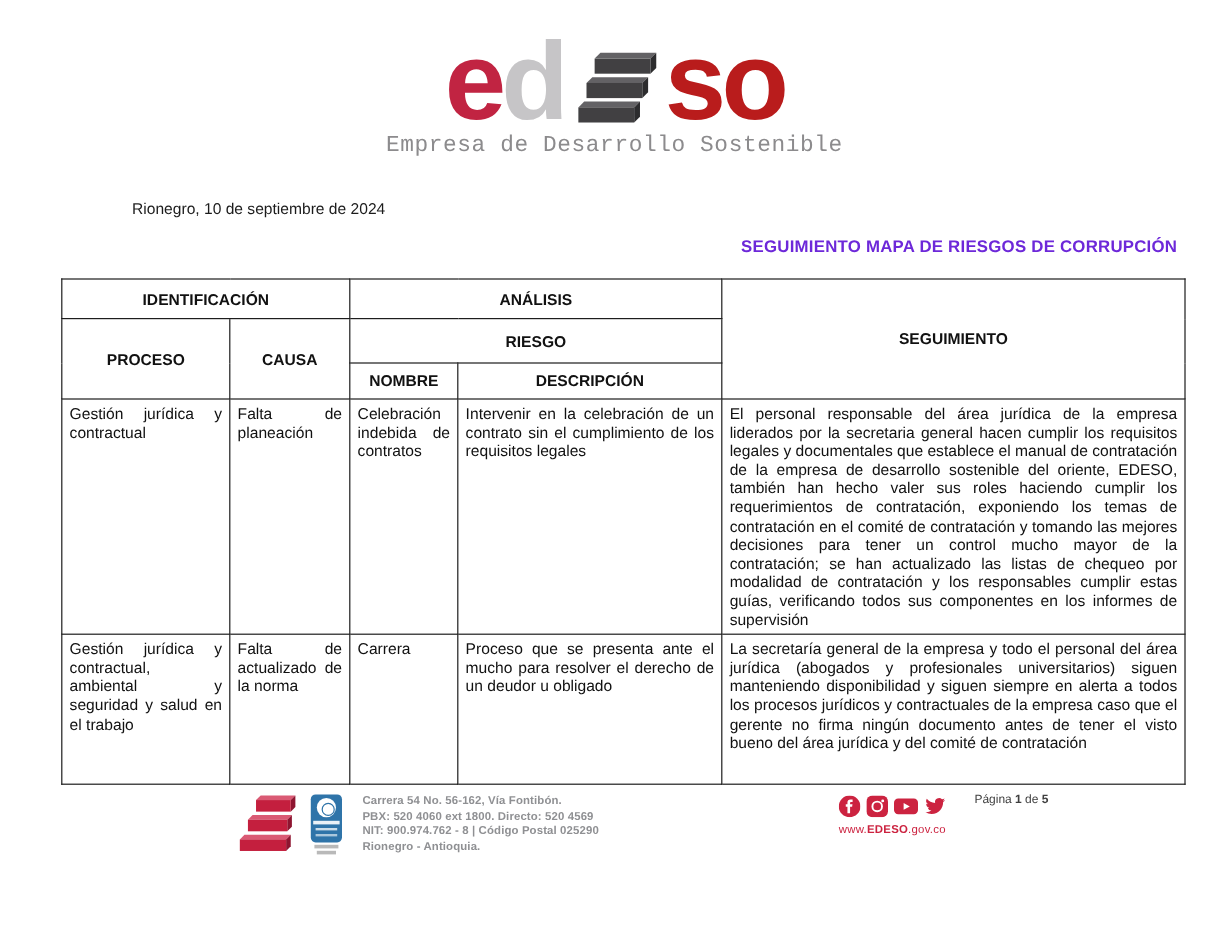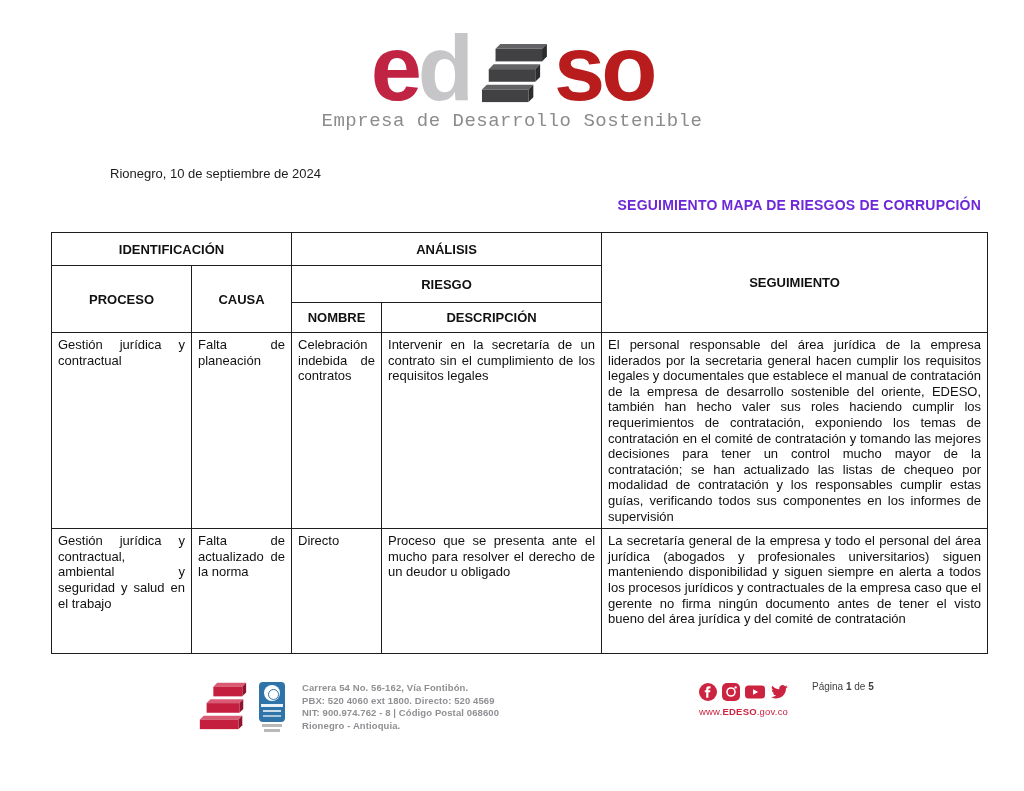--- a/index.html
+++ b/index.html
@@ -26,21 +26,21 @@
   table.risk { position:absolute; left:51px; top:232px; width:936px;
     border-collapse:collapse; table-layout:fixed;padding-left:37px; }
   table.risk th, table.risk td { border:1.5px solid #1d1d1d; }
   table.risk th { font-size:13px; font-weight:bold; text-align:center; vertical-align:middle; padding:3px 4px; }
   tr.h1 { height:33px; } tr.h2 { height:37px; } tr.h3 { height:30px; }
   table.risk td { font-size:13px; line-height:15.6px; vertical-align:top;
     padding:4px 6px; text-align:justify; }
   tr.d1 { height:145px; } tr.d2 { height:125px; }
 
   
-  .footer { position:absolute; left:0; top:676px; width:972px; height:70px; }
+  .footer { position:absolute; left:0; top:656px; width:972px; height:70px; }
   .f-logo { position:absolute; left:196px; top:2px; }
   .f-seal { position:absolute; left:258px; top:6px; width:28px; }
   .seal-body { width:26px; height:40px; background:#2f74a9; border-radius:4px; position:relative; margin:0 auto; }
   .seal-circle { position:absolute; top:3px; left:5px; width:16px; height:16px; background:#fff;
     border-radius:50%; }
   .seal-circle:after { content:""; position:absolute; top:3.5px; left:3.5px; width:9px; height:9px;
     border:1.5px solid #2f74a9; border-radius:50%; }
   .seal-band { position:absolute; top:22px; left:2px; width:22px; height:3px; background:#fff; opacity:.9; }
   .seal-band2 { position:absolute; top:28px; left:4px; width:18px; height:2px; background:#fff; opacity:.75; }
   .seal-band3 { position:absolute; top:33px; left:4px; width:18px; height:2px; background:#fff; opacity:.6; }
@@ -109,27 +109,27 @@
       <th colspan="2">RIESGO</th>
     </tr>
     <tr class="h3">
       <th>NOMBRE</th>
       <th>DESCRIPCIÓN</th>
     </tr>
     <tr class="d1">
       <td>Gestión jurídica y contractual</td>
       <td>Falta de planeación</td>
       <td>Celebración indebida de contratos</td>
-      <td>Intervenir en la secretaría de un contrato sin el cumplimiento de los requisitos legales</td>
+      <td>Intervenir en la celebración de un contrato sin el cumplimiento de los requisitos legales</td>
       <td>El personal responsable del área jurídica de la empresa liderados por la secretaria general hacen cumplir los requisitos legales y documentales que establece el manual de contratación de la empresa de desarrollo sostenible del oriente, EDESO, también han hecho valer sus roles haciendo cumplir los requerimientos de contratación, exponiendo los temas de contratación en el comité de contratación y tomando las mejores decisiones para tener un control mucho mayor de la contratación; se han actualizado las listas de chequeo por modalidad de contratación y los responsables cumplir estas guías, verificando todos sus componentes en los informes de supervisión</td>
     </tr>
     <tr class="d2">
       <td>Gestión jurídica y contractual, ambiental y seguridad y salud en el trabajo</td>
       <td>Falta de actualizado de la norma</td>
-      <td>Directo</td>
+      <td>Carrera</td>
       <td>Proceso que se presenta ante el mucho para resolver el derecho de un deudor u obligado</td>
       <td>La secretaría general de la empresa y todo el personal del área jurídica (abogados y profesionales universitarios) siguen manteniendo disponibilidad y siguen siempre en alerta a todos los procesos jurídicos y contractuales de la empresa caso que el gerente no firma ningún documento antes de tener el visto bueno del área jurídica y del comité de contratación</td>
     </tr>
   </tbody>
     </table>
 
   <div class="footer">
 
     <svg class="f-logo" width="54" height="56" viewBox="0 0 56 56">
       <g>
@@ -156,21 +156,21 @@
         <div class="seal-band2"></div>
         <div class="seal-band3"></div>
       </div>
       <div class="seal-cap1"></div>
       <div class="seal-cap2"></div>
     </div>
 
     <div class="f-address">
       <div>Carrera 54 No. 56-162, Vía Fontibón.</div>
       <div>PBX: 520 4060 ext 1800. Directo: 520 4569</div>
-      <div>NIT: 900.974.762 - 8 | Código Postal 068600</div>
+      <div>NIT: 900.974.762 - 8 | Código Postal 025290</div>
       <div>Rionegro - Antioquia.</div>
     </div>
 
     <div class="f-social">
       <span>
         <svg width="18" height="18" viewBox="0 0 18 18">
           <circle cx="9" cy="9" r="9" fill="#cc2340"></circle>
           <path d="M10 5.4h1.5V3.2h-1.8c-1.6 0-2.5 1-2.5 2.6v1.4H5.8v2.1h1.4v5.5h2.2V9.3h1.7l.3-2.1H9.4V6.1c0-.5.2-.7.6-.7z" fill="#fff"></path>
         </svg>
       </span>

